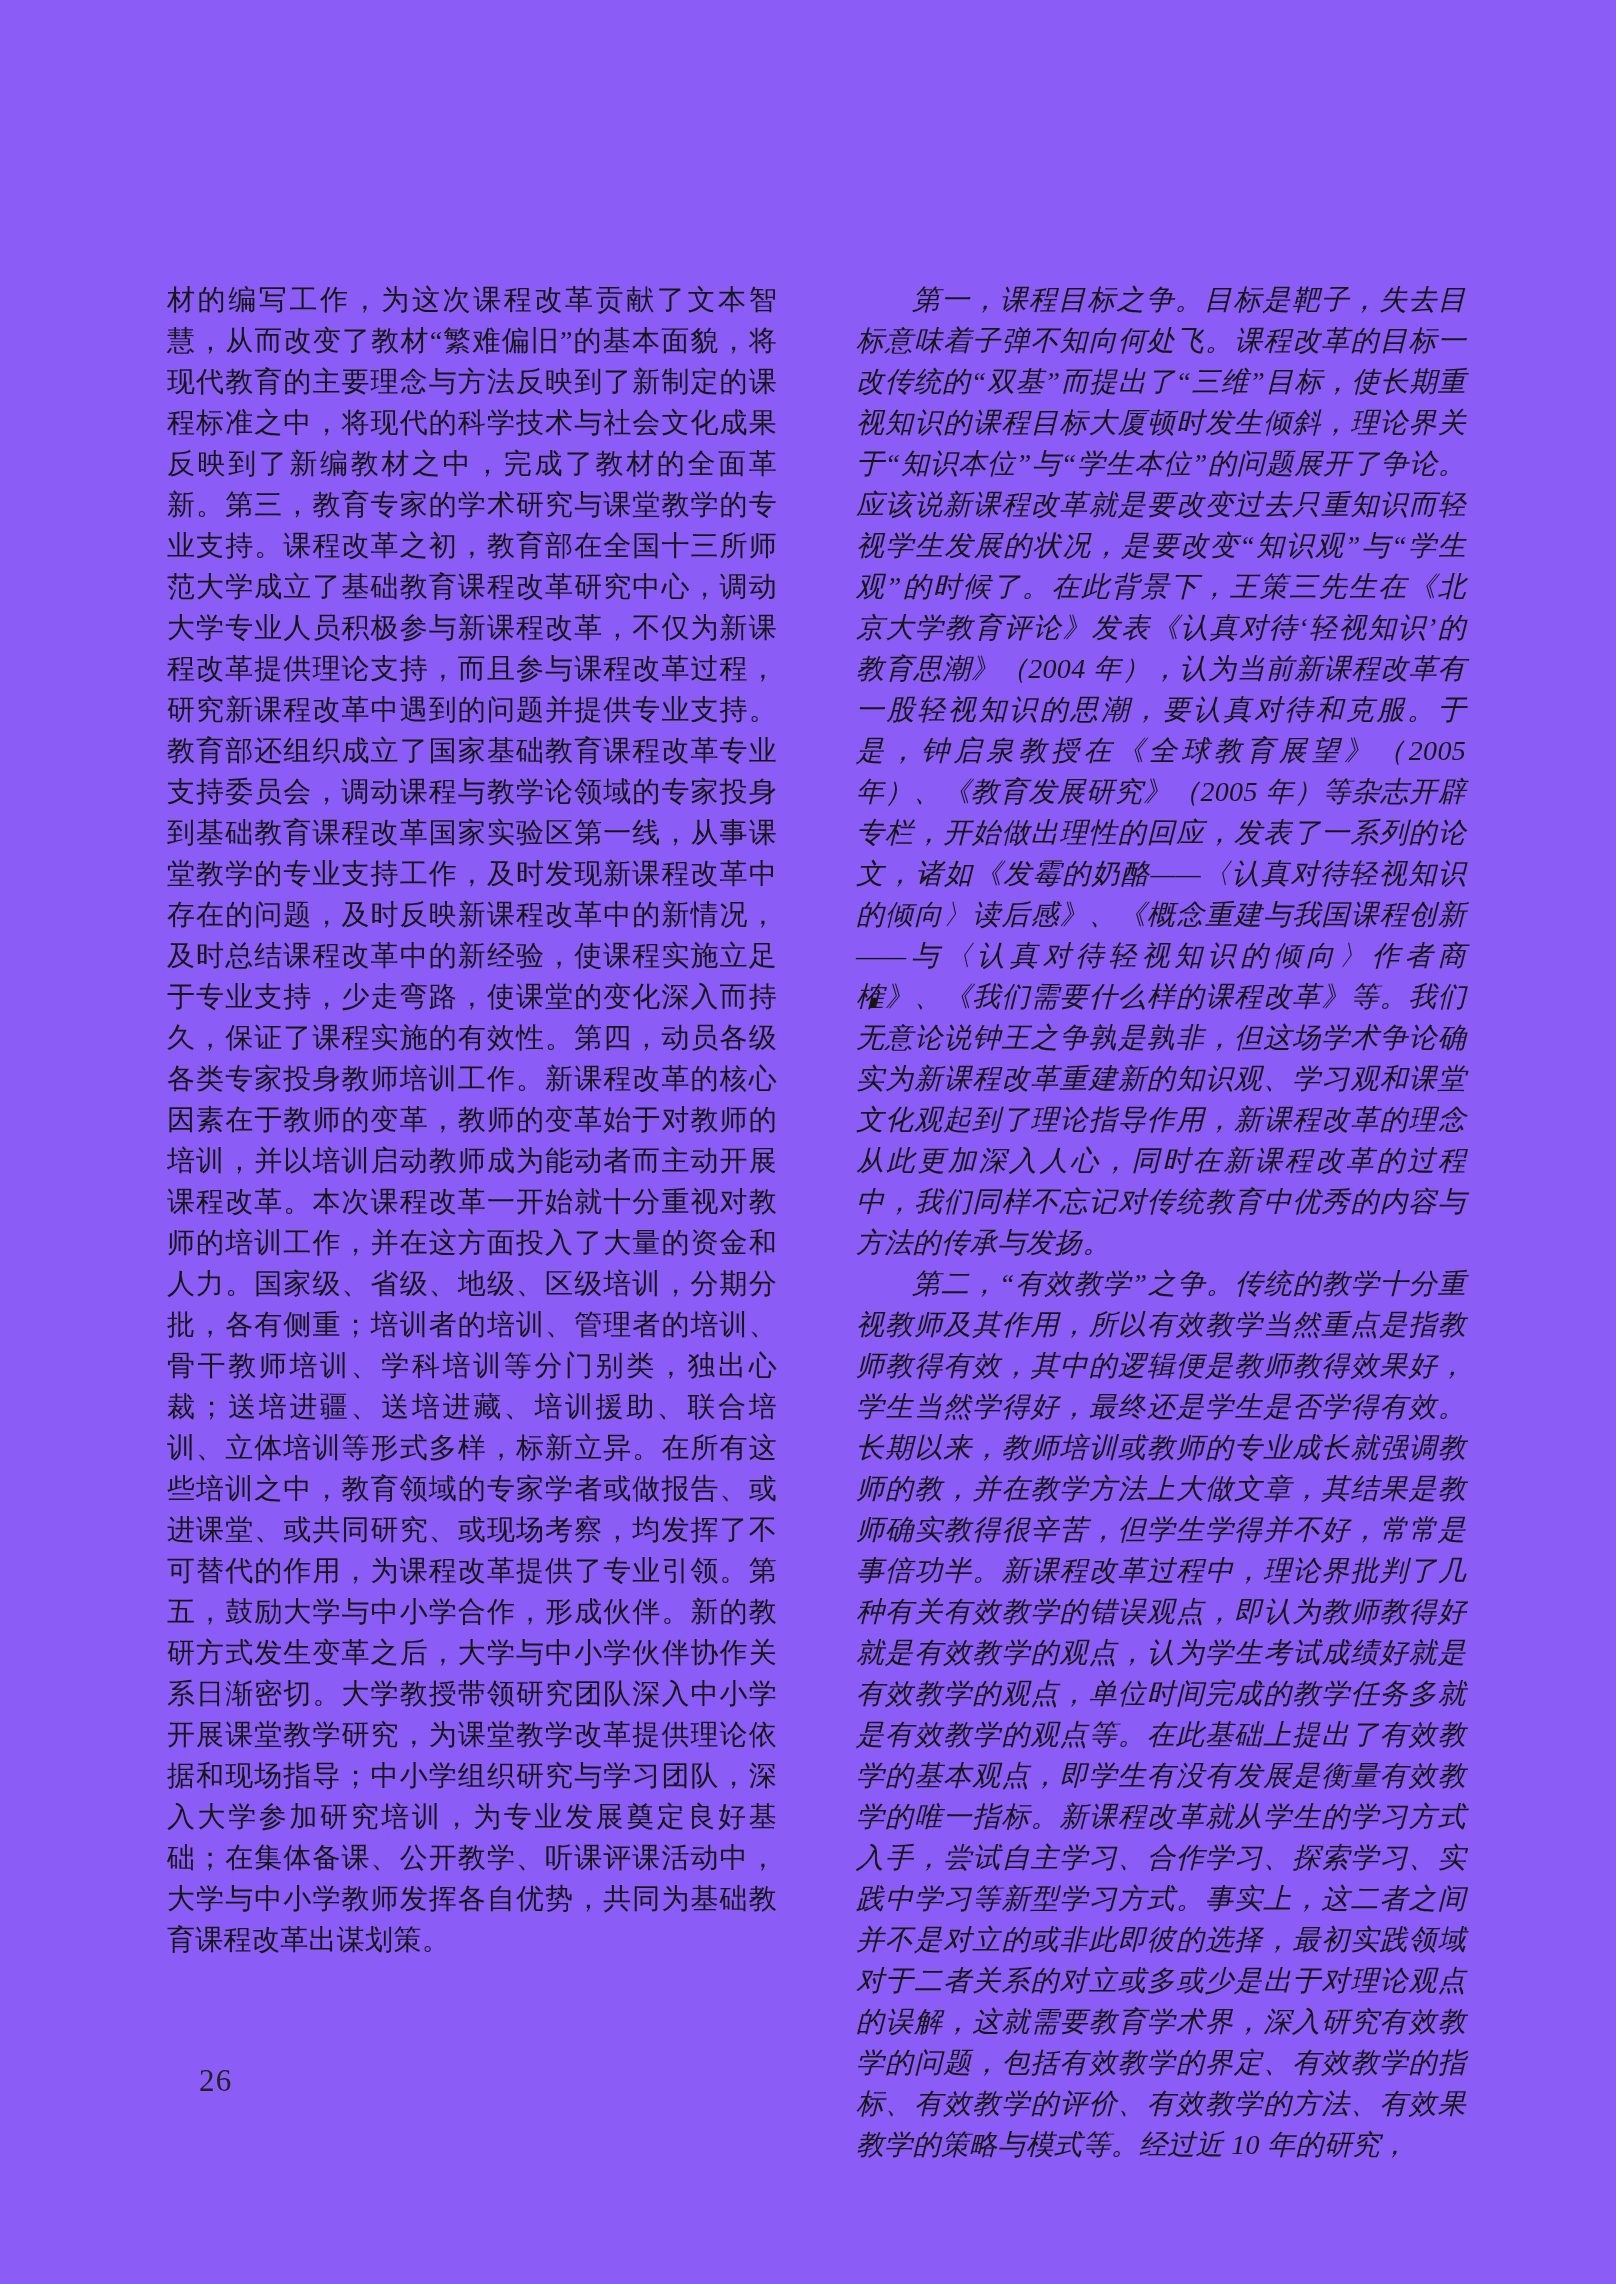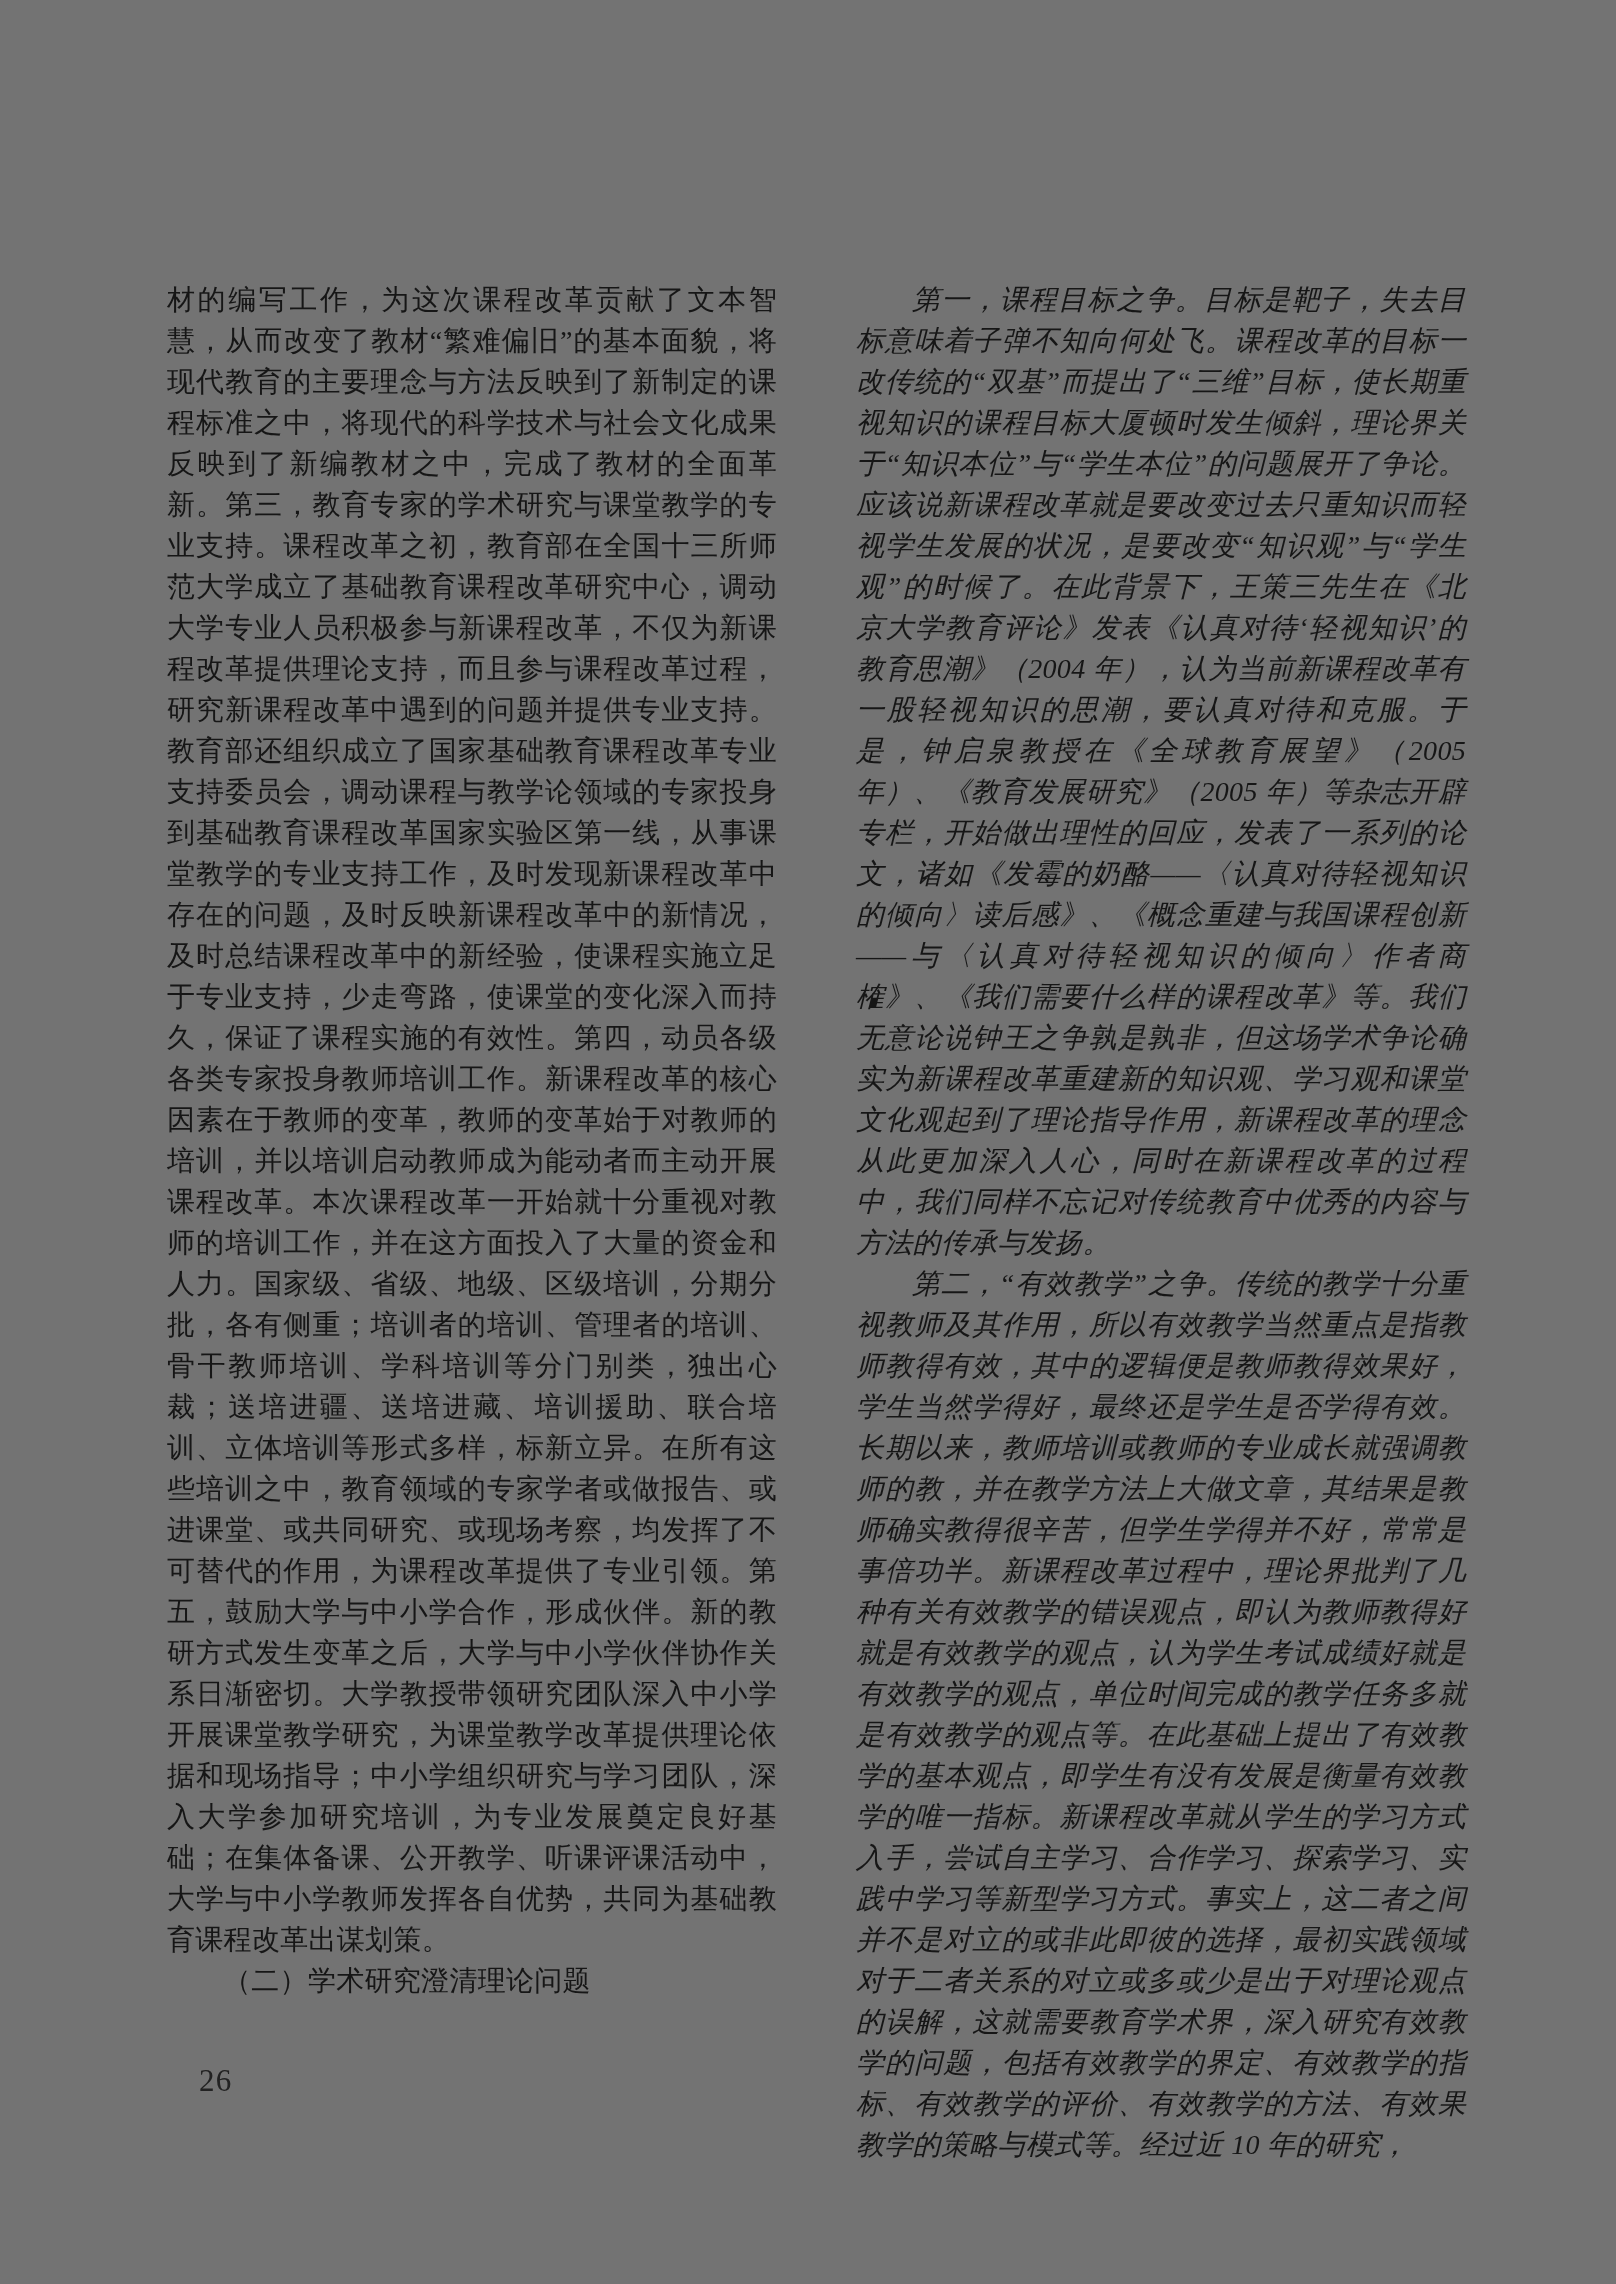--- a/index.html
+++ b/index.html
@@ -11,21 +11,21 @@
     position: relative;
     width: 1616px;
     height: 2284px;
     overflow: hidden;
     font-family: "Liberation Serif", "DejaVu Serif", serif;
     color: #1a1a1a;
   }
   .page {
     position: absolute;
     inset: 0;
-    background: #737373;
+    background: #8b5cf6;
   }
   .column {
     position: absolute;
     top: 279px;
     width: 610px;
     font-size: 28px;
     line-height: 41px;
     text-align: justify;
     text-justify: inter-ideograph;
     letter-spacing: 0.3px;
@@ -50,21 +50,20 @@
     letter-spacing: 1.3px;
   }
 </style>
 </head>
 <body>
 
 <div class="page">
 
   <div class="column column-left">
     <p class="para no-indent">材的编写工作，为这次课程改革贡献了文本智慧，从而改变了教材“繁难偏旧”的基本面貌，将现代教育的主要理念与方法反映到了新制定的课程标准之中，将现代的科学技术与社会文化成果反映到了新编教材之中，完成了教材的全面革新。第三，教育专家的学术研究与课堂教学的专业支持。课程改革之初，教育部在全国十三所师范大学成立了基础教育课程改革研究中心，调动大学专业人员积极参与新课程改革，不仅为新课程改革提供理论支持，而且参与课程改革过程，研究新课程改革中遇到的问题并提供专业支持。教育部还组织成立了国家基础教育课程改革专业支持委员会，调动课程与教学论领域的专家投身到基础教育课程改革国家实验区第一线，从事课堂教学的专业支持工作，及时发现新课程改革中存在的问题，及时反映新课程改革中的新情况，及时总结课程改革中的新经验，使课程实施立足于专业支持，少走弯路，使课堂的变化深入而持久，保证了课程实施的有效性。第四，动员各级各类专家投身教师培训工作。新课程改革的核心因素在于教师的变革，教师的变革始于对教师的培训，并以培训启动教师成为能动者而主动开展课程改革。本次课程改革一开始就十分重视对教师的培训工作，并在这方面投入了大量的资金和人力。国家级、省级、地级、区级培训，分期分批，各有侧重；培训者的培训、管理者的培训、骨干教师培训、学科培训等分门别类，独出心裁；送培进疆、送培进藏、培训援助、联合培训、立体培训等形式多样，标新立异。在所有这些培训之中，教育领域的专家学者或做报告、或进课堂、或共同研究、或现场考察，均发挥了不可替代的作用，为课程改革提供了专业引领。第五，鼓励大学与中小学合作，形成伙伴。新的教研方式发生变革之后，大学与中小学伙伴协作关系日渐密切。大学教授带领研究团队深入中小学开展课堂教学研究，为课堂教学改革提供理论依据和现场指导；中小学组织研究与学习团队，深入大学参加研究培训，为专业发展奠定良好基础；在集体备课、公开教学、听课评课活动中，大学与中小学教师发挥各自优势，共同为基础教育课程改革出谋划策。</p>
-    <p class="para indent">（二）学术研究澄清理论问题</p>
   </div>
 
   <div class="column column-right">
     <p class="para indent">第一，课程目标之争。目标是靶子，失去目标意味着子弹不知向何处飞。课程改革的目标一改传统的“双基”而提出了“三维”目标，使长期重视知识的课程目标大厦顿时发生倾斜，理论界关于“知识本位”与“学生本位”的问题展开了争论。应该说新课程改革就是要改变过去只重知识而轻视学生发展的状况，是要改变“知识观”与“学生观”的时候了。在此背景下，王策三先生在《北京大学教育评论》发表《认真对待‘轻视知识’的教育思潮》（2004 年），认为当前新课程改革有一股轻视知识的思潮，要认真对待和克服。于是，钟启泉教授在《全球教育展望》（2005 年）、《教育发展研究》（2005 年）等杂志开辟专栏，开始做出理性的回应，发表了一系列的论文，诸如《发霉的奶酪——〈认真对待轻视知识的倾向〉读后感》、《概念重建与我国课程创新——与〈认真对待轻视知识的倾向〉作者商榷》、《我们需要什么样的课程改革》等。我们无意论说钟王之争孰是孰非，但这场学术争论确实为新课程改革重建新的知识观、学习观和课堂文化观起到了理论指导作用，新课程改革的理念从此更加深入人心，同时在新课程改革的过程中，我们同样不忘记对传统教育中优秀的内容与方法的传承与发扬。</p>
     <p class="para indent">第二，“有效教学”之争。传统的教学十分重视教师及其作用，所以有效教学当然重点是指教师教得有效，其中的逻辑便是教师教得效果好，学生当然学得好，最终还是学生是否学得有效。长期以来，教师培训或教师的专业成长就强调教师的教，并在教学方法上大做文章，其结果是教师确实教得很辛苦，但学生学得并不好，常常是事倍功半。新课程改革过程中，理论界批判了几种有关有效教学的错误观点，即认为教师教得好就是有效教学的观点，认为学生考试成绩好就是有效教学的观点，单位时间完成的教学任务多就是有效教学的观点等。在此基础上提出了有效教学的基本观点，即学生有没有发展是衡量有效教学的唯一指标。新课程改革就从学生的学习方式入手，尝试自主学习、合作学习、探索学习、实践中学习等新型学习方式。事实上，这二者之间并不是对立的或非此即彼的选择，最初实践领域对于二者关系的对立或多或少是出于对理论观点的误解，这就需要教育学术界，深入研究有效教学的问题，包括有效教学的界定、有效教学的指标、有效教学的评价、有效教学的方法、有效果教学的策略与模式等。经过近 10 年的研究，</p>
   </div>
 
   <div class="page-number">26</div>
 
 </div>

